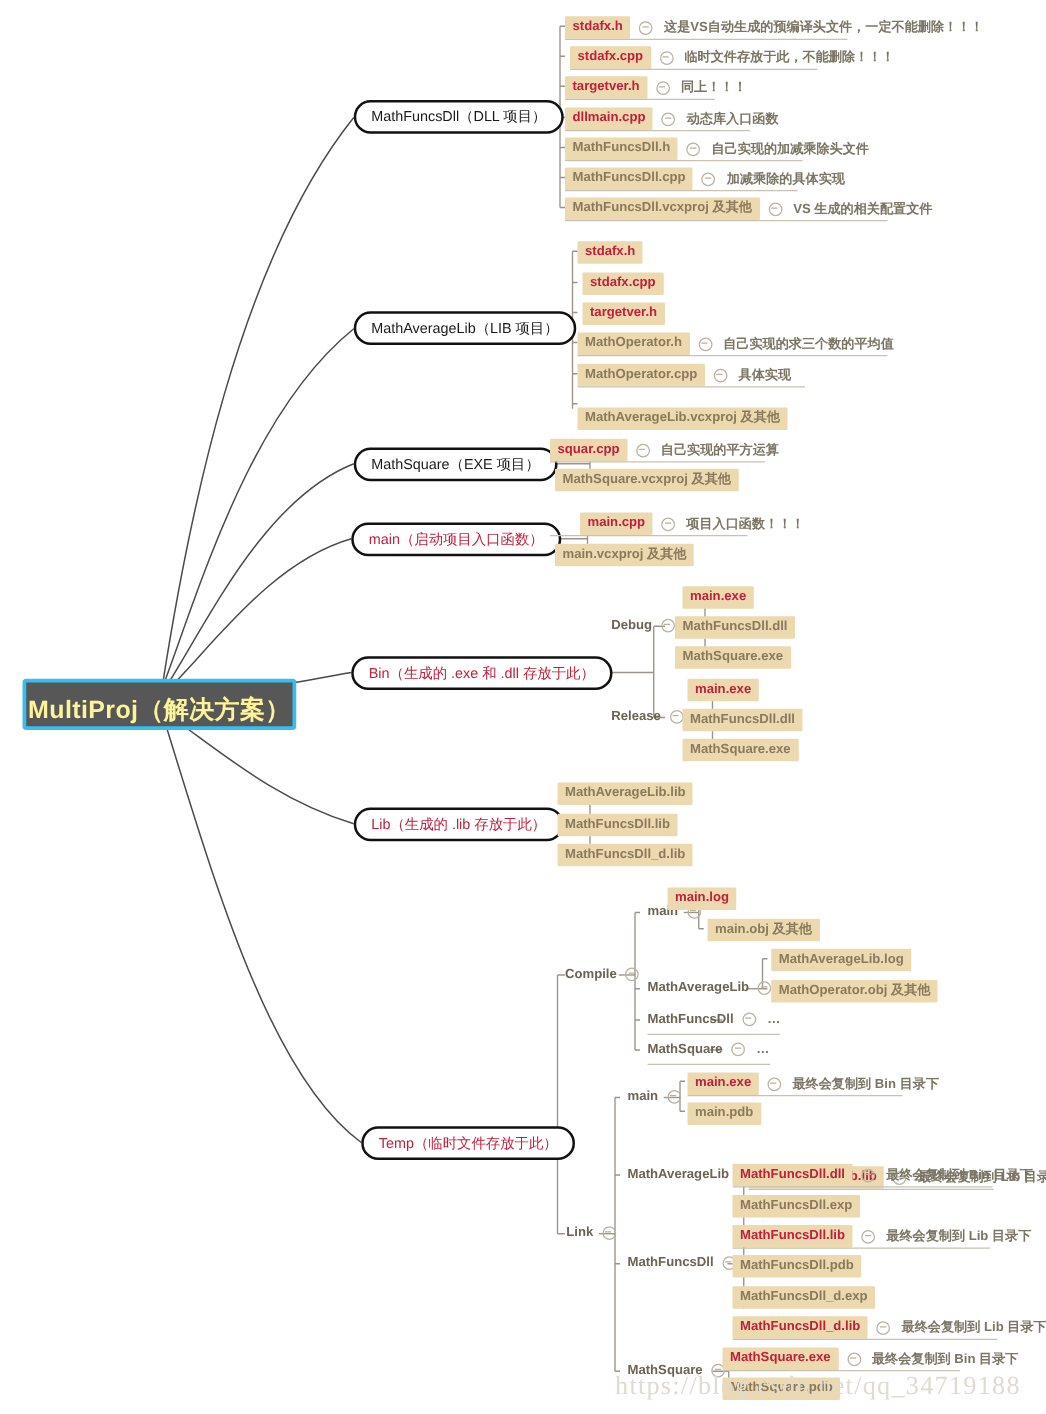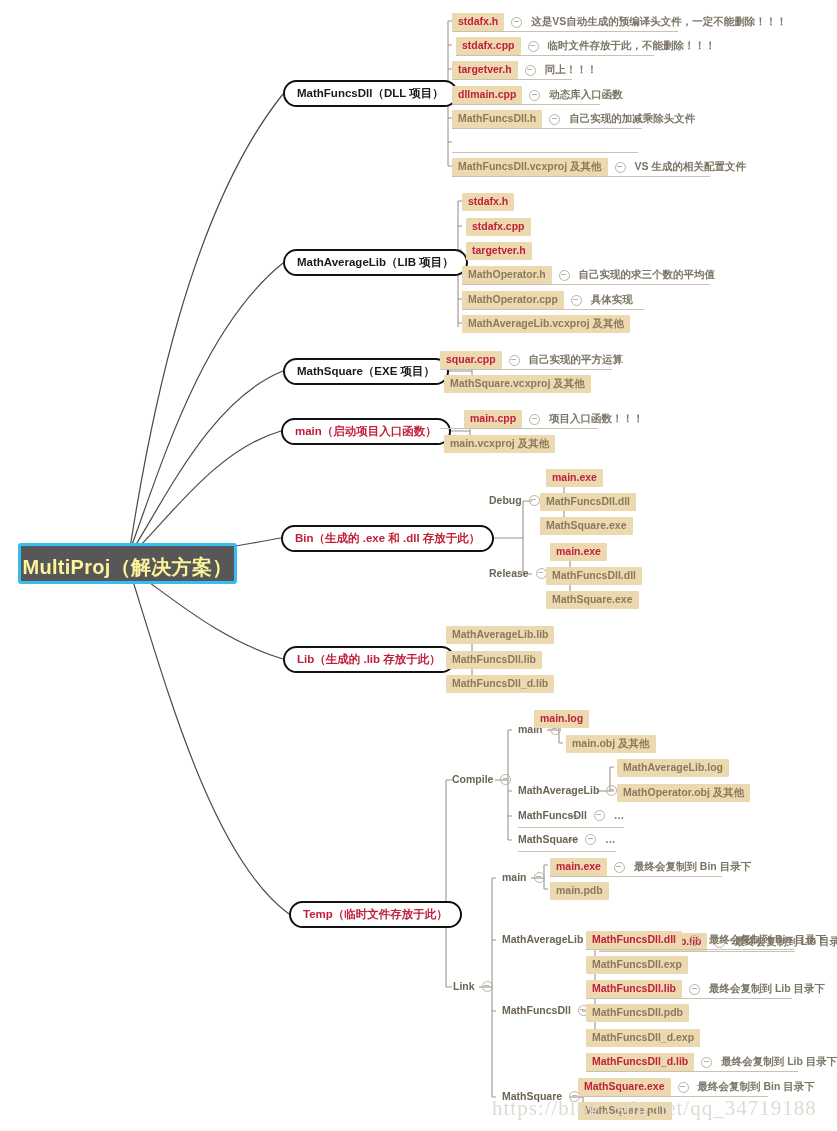--- a/index.html
+++ b/index.html
@@ -39,21 +39,21 @@
     position:absolute;
     height:27px;
     border:2.2px solid #111;
     border-radius:14px;
     background:#fff;
     display:flex;align-items:center;justify-content:center;
     padding:0 12px;
     box-sizing:border-box;
     white-space:nowrap;
   }
-  .pill .label{font-size:11.5px;font-weight:bold;color:#1a1a1a;}
+  .pill .label{font-size:11.5px;font-weight:normal;color:#1a1a1a;}
   .pill.red .label{color:#c0203a;}
 
   
   .row{position:absolute;display:flex;align-items:center;white-space:nowrap;height:18px;}
   .chip{
     background:#ecd9b0;
     padding:2px 6px 3px 6px;
     font-size:10.5px;
     font-weight:bold;
     color:#8a7a5c;
@@ -249,20 +249,25 @@
     </div>
   <div class="underline" style="left:452px;top:104px;width:148px;"></div>
 
   <div class="row" style="left:452px;top:110px;">
       <span class="chip">MathFuncsDll.h</span>
       <span class="bullet"></span>
       <span class="note">自己实现的加减乘除头文件</span>
     </div>
   <div class="underline" style="left:452px;top:128px;width:190px;"></div>
 
+  <div class="row" style="left:452px;top:134px;">
+      <span class="chip">MathFuncsDll.cpp</span>
+      <span class="bullet"></span>
+      <span class="note">加减乘除的具体实现</span>
+    </div>
   <div class="underline" style="left:452px;top:152px;width:186px;"></div>
 
   <div class="row" style="left:452px;top:158px;">
       <span class="chip">MathFuncsDll.vcxproj 及其他</span>
       <span class="bullet"></span>
       <span class="note">VS 生成的相关配置文件</span>
     </div>
   <div class="underline" style="left:452px;top:176px;width:258px;"></div>
 
   <div class="row" style="left:462px;top:193px;">
@@ -282,21 +287,21 @@
     </div>
   <div class="underline" style="left:462px;top:284px;width:248px;"></div>
 
   <div class="row" style="left:462px;top:291px;">
       <span class="chip">MathOperator.cpp</span>
       <span class="bullet"></span>
       <span class="note">具体实现</span>
     </div>
   <div class="underline" style="left:462px;top:309px;width:182px;"></div>
 
-  <div class="row" style="left:462px;top:315px;">
+  <div class="row" style="left:462px;top:326px;">
       <span class="chip">MathAverageLib.vcxproj 及其他</span>
     </div>
 
   <div class="row" style="left:440px;top:351px;">
       <span class="chip red">squar.cpp</span>
       <span class="bullet"></span>
       <span class="note">自己实现的平方运算</span>
     </div>
   <div class="underline" style="left:440px;top:369px;width:172px;"></div>
 

